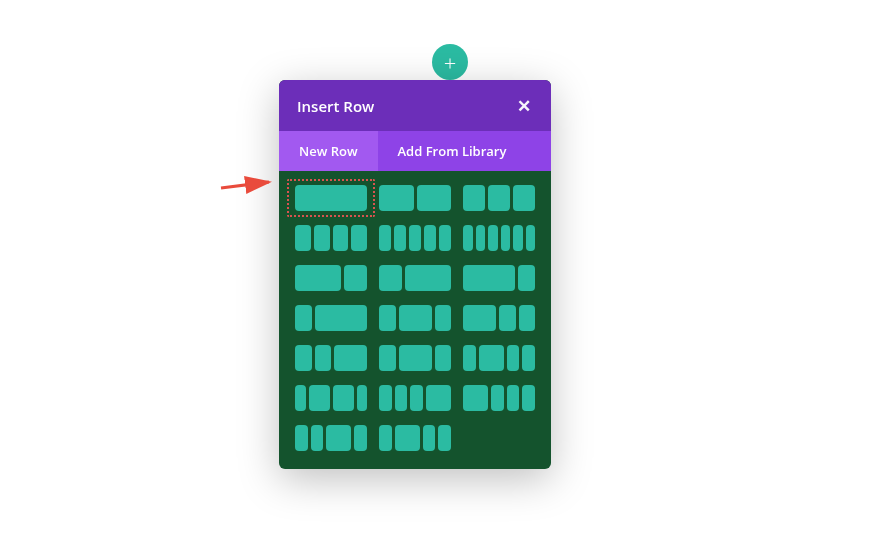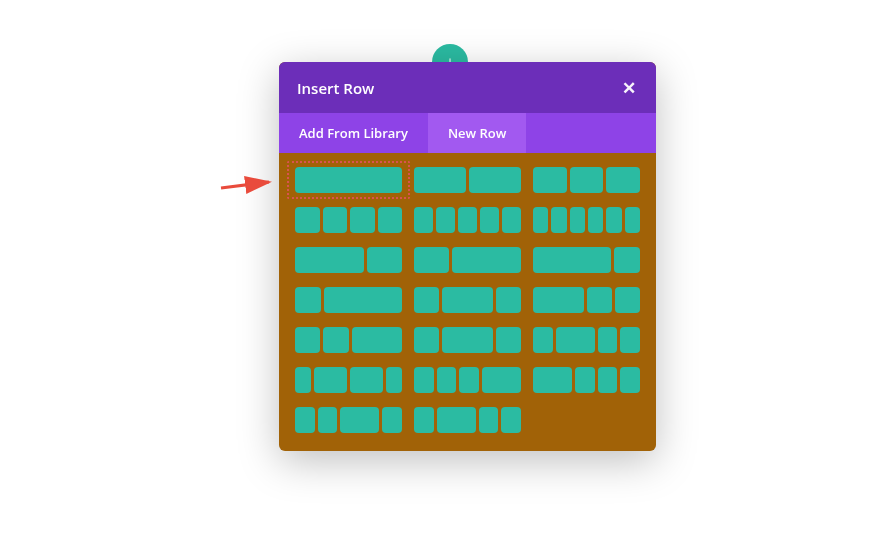--- a/index.html
+++ b/index.html
@@ -17,23 +17,23 @@
       background: #2bbba2;
       border-radius: 50%;
       display: flex; align-items: center; justify-content: center;
       z-index: 1;
       color: #fff;
       font-size: 22px;
       font-weight: 300;
     }
     .modal {
       position: absolute;
-      left: 279px; top: 62px;
-      width: 377px;
-      background: #a16207;
+      left: 279px; top: 80px;
+      width: 272px;
+      background: #14532d;
       border-radius: 6px;
       box-shadow: 0 10px 40px rgba(0,0,0,0.25);
       overflow: hidden;
       z-index: 2;
     }
     .modal-header {
       background: #6c2eb9;
       color: #fff;
       padding: 14px 18px;
       display: flex;
@@ -99,22 +99,22 @@
 <div class="add-circle">
   <span>+</span>
 </div>
 
 <div class="modal">
   <div class="modal-header">
     <span>Insert Row</span>
     <span class="close-x">✕</span>
   </div>
   <div class="tabs">
+    <div class="tab active">New Row</div>
     <div class="tab">Add From Library</div>
-    <div class="tab active">New Row</div>
   </div>
   <div class="layouts" id="layouts-grid">
       <div class="layout-option">
         <div class="col" style="flex: 1 1 0px;"></div>
         <div class="highlight"></div>
       </div>
       <div class="layout-option">
         <div class="col" style="flex: 1 1 0px;"></div>
         <div class="col" style="flex: 1 1 0px;"></div>
       </div>

